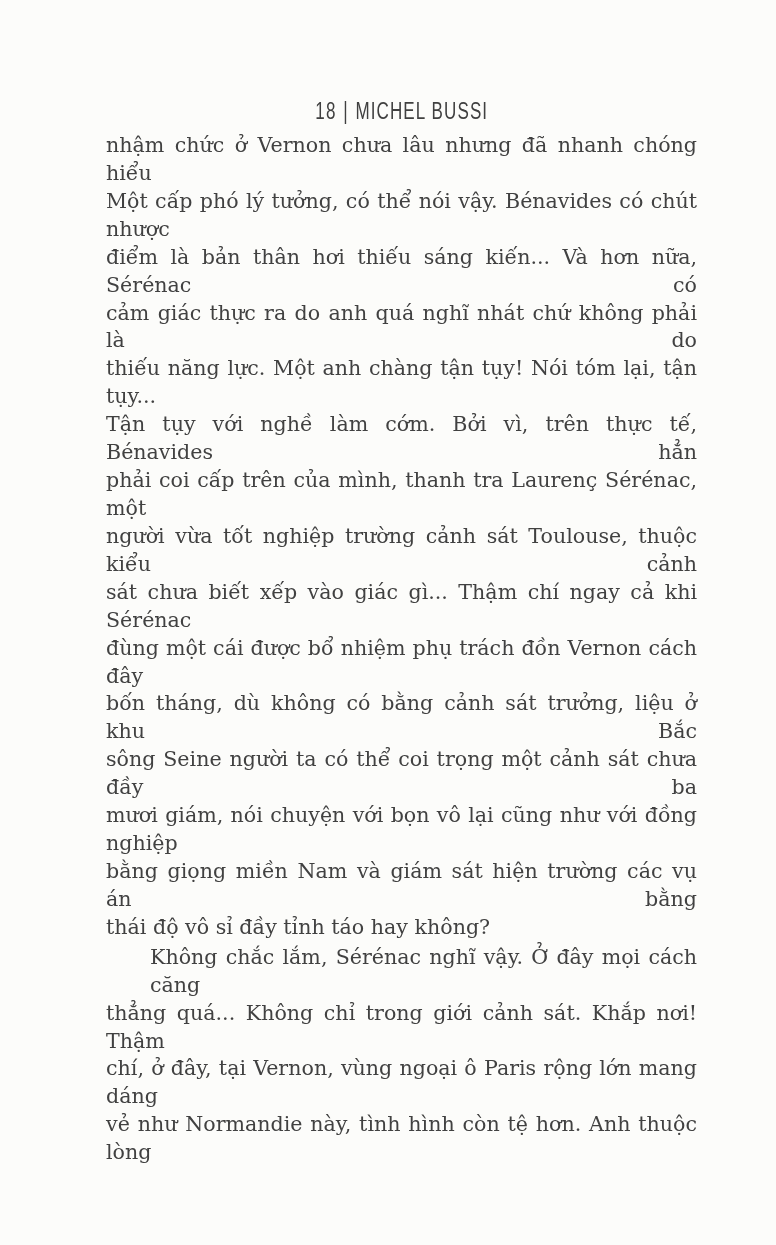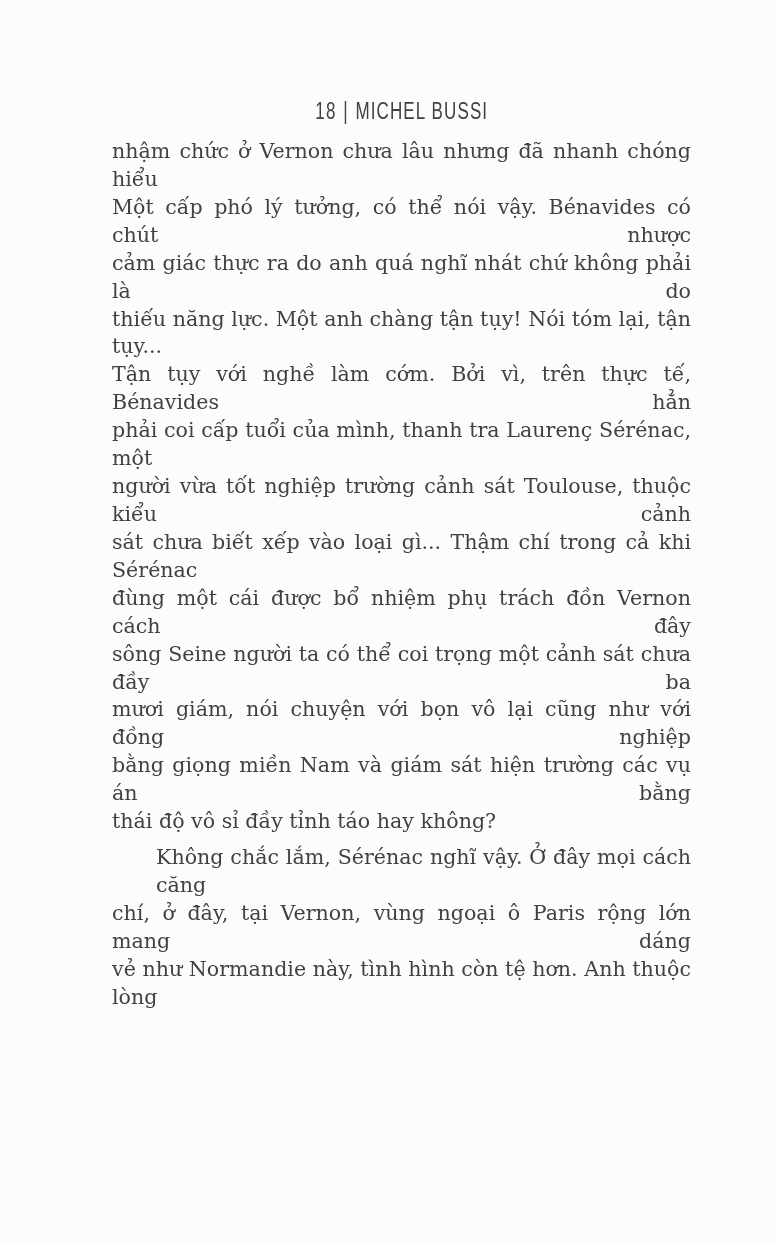--- a/index.html
+++ b/index.html
@@ -21,21 +21,21 @@
     display:inline-flex;align-items:baseline;gap:9px;
     transform:scaleX(0.74);transform-origin:center;
     font-family:"Liberation Sans",sans-serif;
     font-size:23px;font-weight:400;letter-spacing:1.5px;
     white-space:nowrap;
   }
   .body-text{
     position:absolute;top:130px;left:0;width:595px;
     font-size:20.6px;line-height:27.92px;color:#414141;
   }
-  .para{margin:8px;padding:0;}
+  .para{margin:2px;padding:0;}
   .line{
     width:100%;
     text-align:justify;
     text-align-last:justify;
     white-space:normal;
   }
   .line.last{
     text-align:right;
     text-align-last:left;
   }
@@ -54,32 +54,35 @@
       <span>18</span>
       <span>|</span>
       <span>MICHEL BUSSI</span>
     </span>
   </div>
 
   <div class="body-text" id="body-text">
       <div class="para">
         <div class="line">nhậm chức ở Vernon chưa lâu nhưng đã nhanh chóng hiểu</div>
         <div class="line">Một cấp phó lý tưởng, có thể nói vậy. Bénavides có chút nhược</div>
+        <div class="line">điểm là bản thân hơi thiếu sáng kiến... Và hơn nữa, Sérénac có</div>
         <div class="line">cảm giác thực ra do anh quá nghĩ nhát chứ không phải là do</div>
         <div class="line">thiếu năng lực. Một anh chàng tận tụy! Nói tóm lại, tận tụy...</div>
         <div class="line">Tận tụy với nghề làm cớm. Bởi vì, trên thực tế, Bénavides hẳn</div>
-        <div class="line">phải coi cấp tuổi của mình, thanh tra Laurenç Sérénac, một</div>
+        <div class="line">phải coi cấp trên của mình, thanh tra Laurenç Sérénac, một</div>
         <div class="line">người vừa tốt nghiệp trường cảnh sát Toulouse, thuộc kiểu cảnh</div>
-        <div class="line">sát chưa biết xếp vào loại gì... Thậm chí trong cả khi Sérénac</div>
+        <div class="line">sát chưa biết xếp vào giác gì... Thậm chí ngay cả khi Sérénac</div>
         <div class="line">đùng một cái được bổ nhiệm phụ trách đồn Vernon cách đây</div>
+        <div class="line">bốn tháng, dù không có bằng cảnh sát trưởng, liệu ở khu Bắc</div>
         <div class="line">sông Seine người ta có thể coi trọng một cảnh sát chưa đầy ba</div>
         <div class="line">mươi giám, nói chuyện với bọn vô lại cũng như với đồng nghiệp</div>
         <div class="line">bằng giọng miền Nam và giám sát hiện trường các vụ án bằng</div>
         <div class="line last">thái độ vô sỉ đầy tỉnh táo hay không?</div>
       </div>
       <div class="para">
         <div class="line indent">Không chắc lắm, Sérénac nghĩ vậy. Ở đây mọi cách căng</div>
+        <div class="line">thẳng quá... Không chỉ trong giới cảnh sát. Khắp nơi! Thậm</div>
         <div class="line">chí, ở đây, tại Vernon, vùng ngoại ô Paris rộng lớn mang dáng</div>
         <div class="line">vẻ như Normandie này, tình hình còn tệ hơn. Anh thuộc lòng</div>
       </div>
     </div>
 
 </div>
 
 </body></html>

